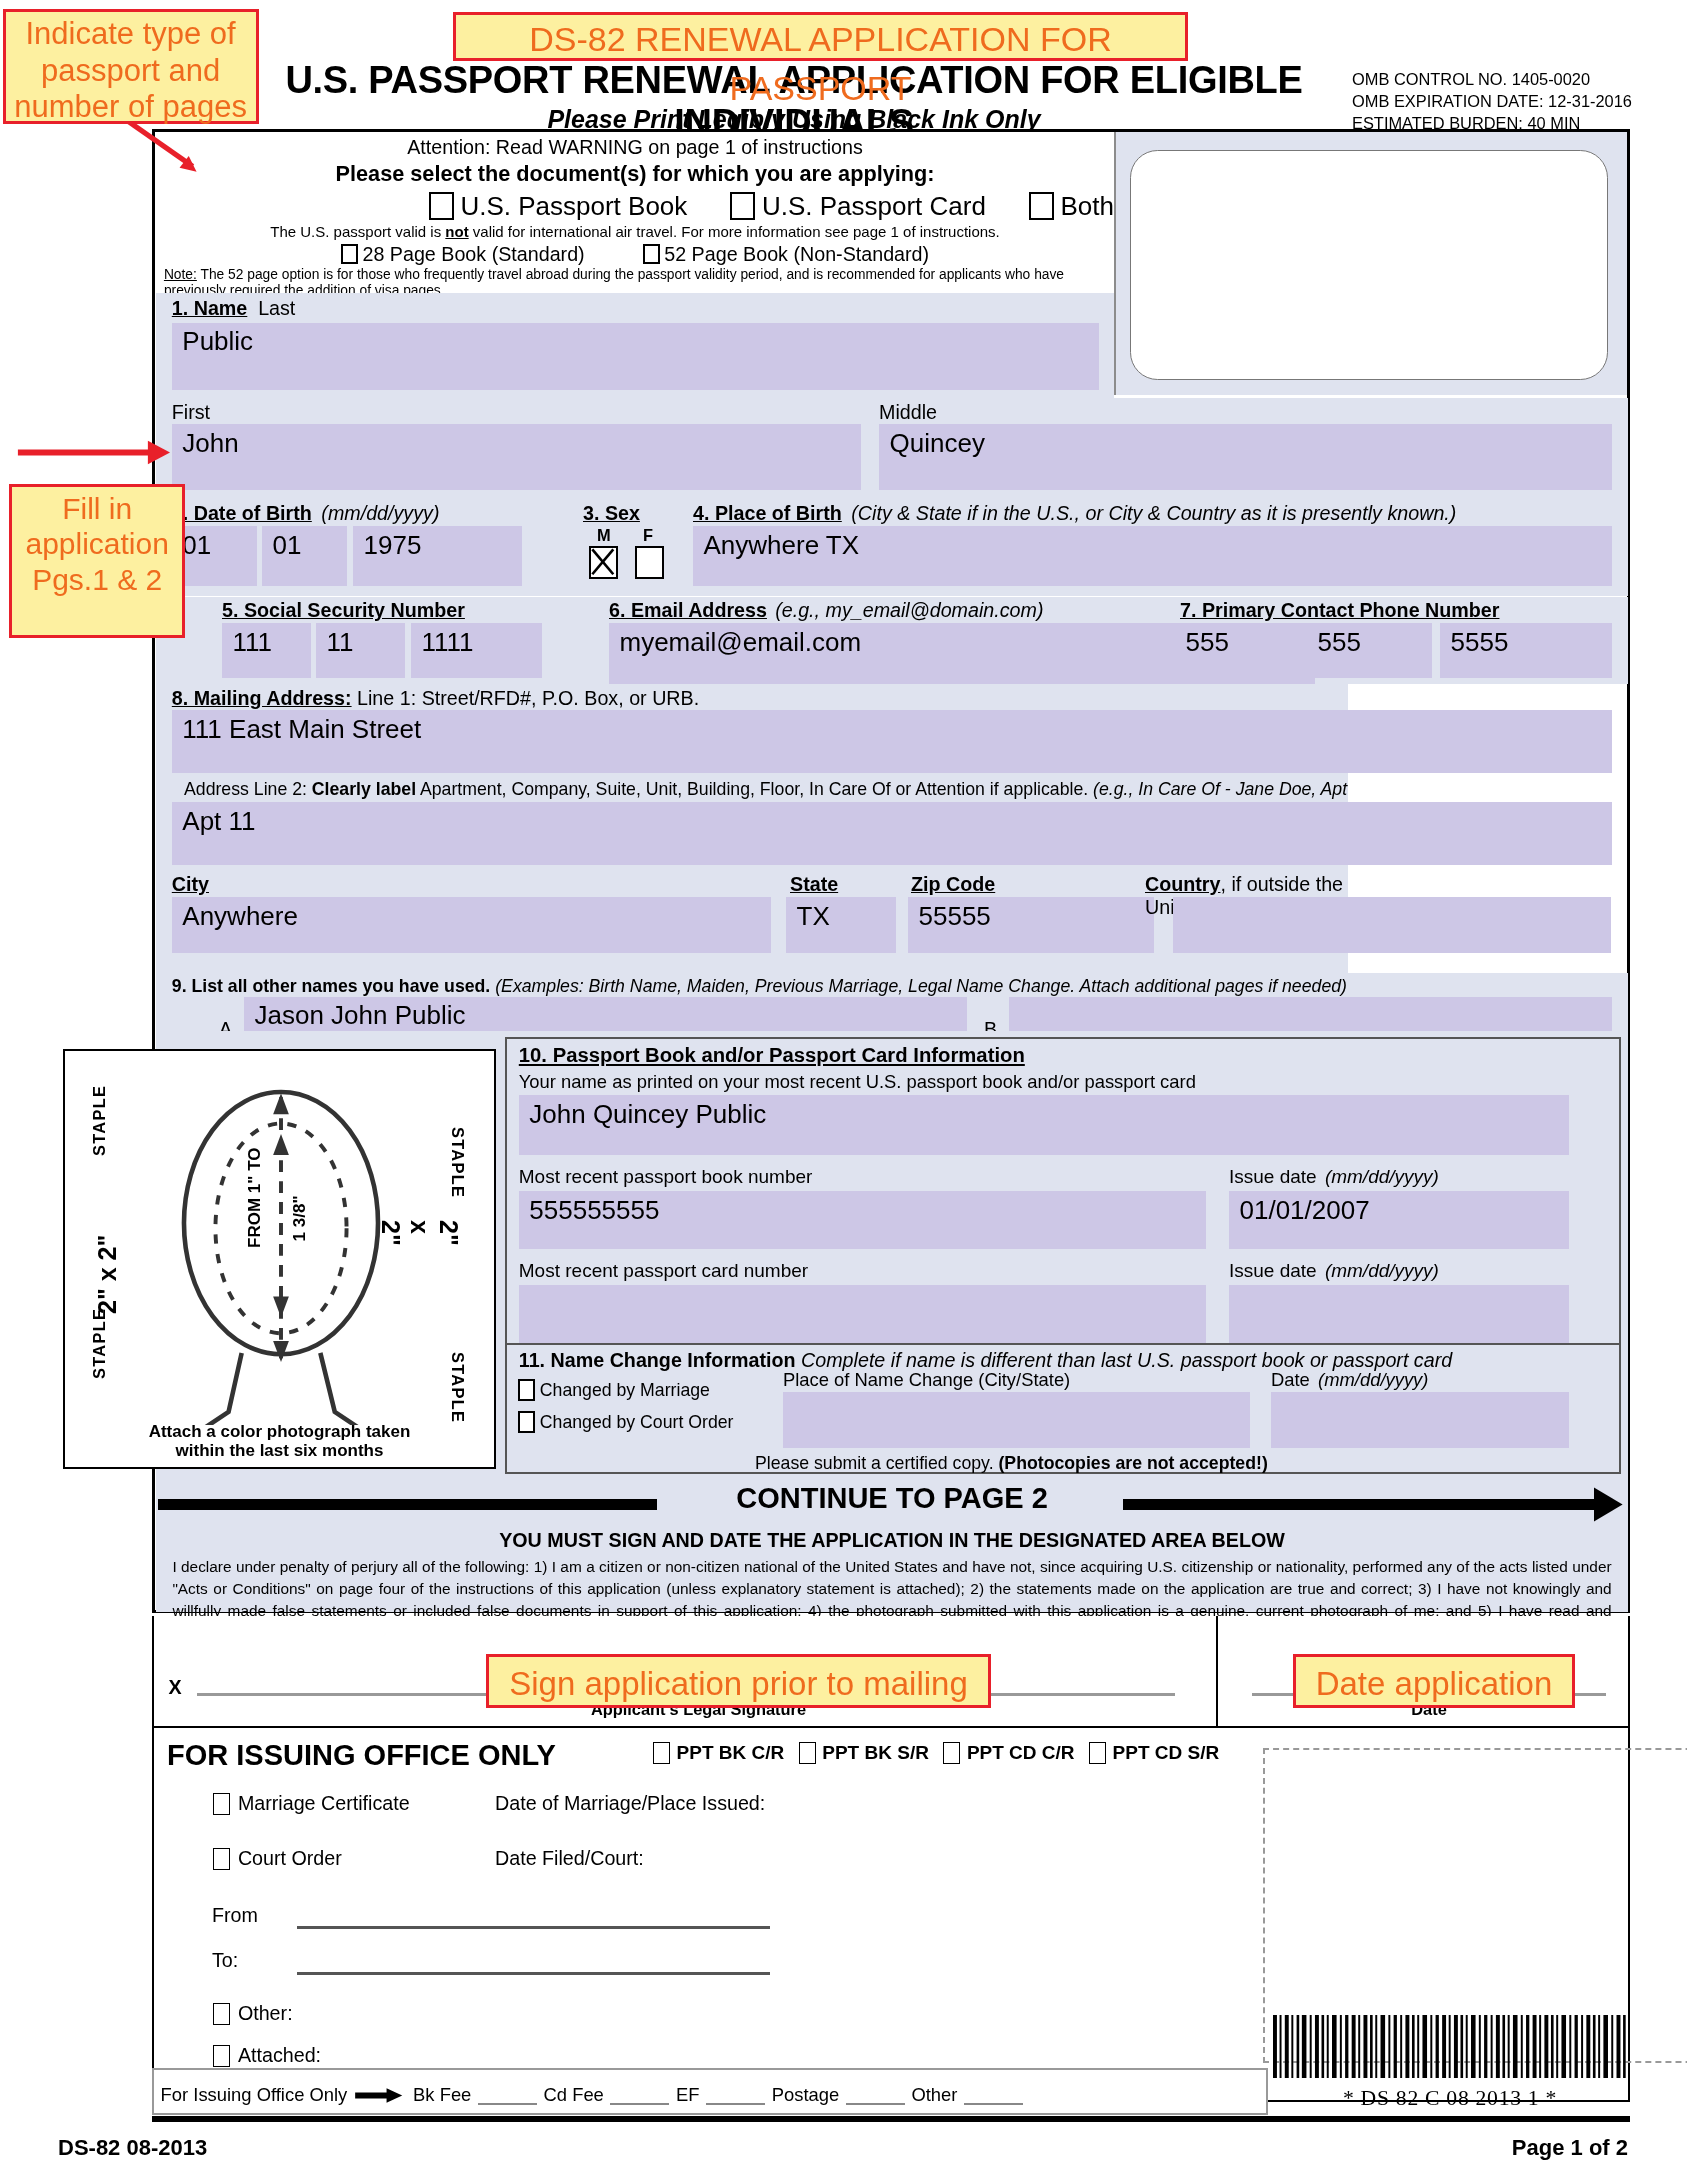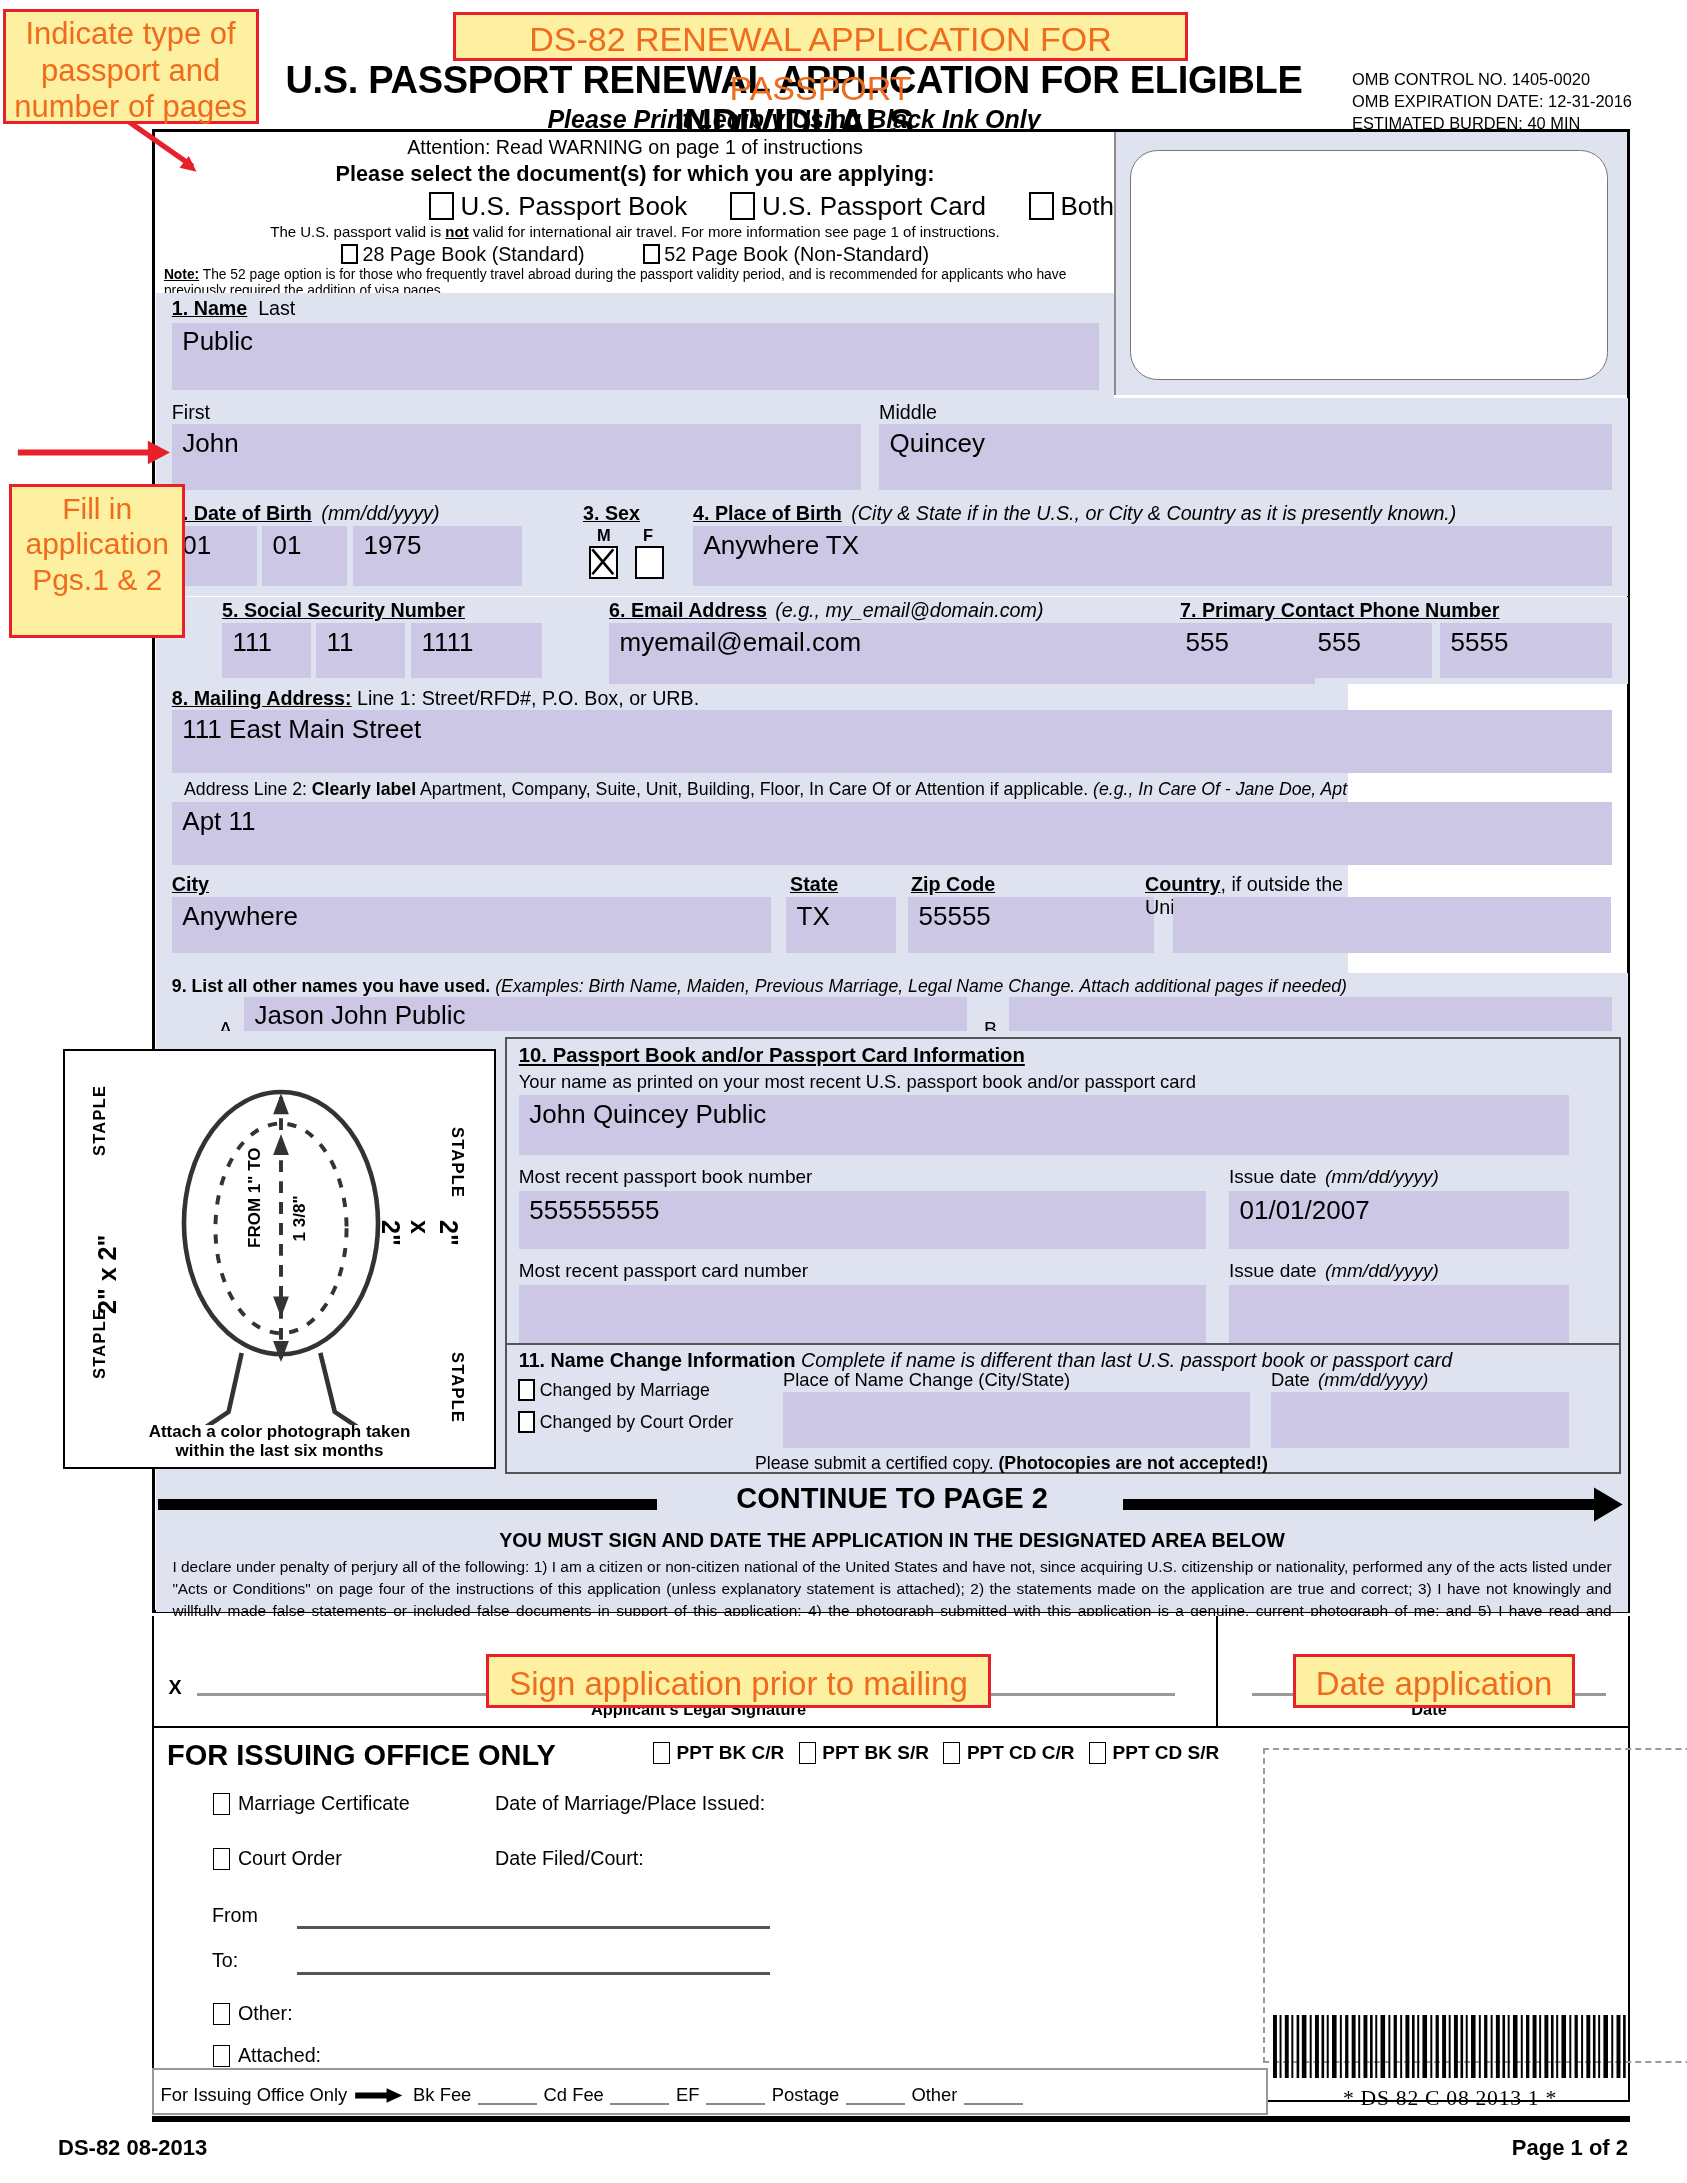--- a/index.html
+++ b/index.html
@@ -161,21 +161,21 @@
     <div class="docs-note">
       <span>The U.S. passport valid is </span><u style="font-weight:bold">not</u><span> valid for international air travel. For more information see page 1 of instructions.</span>
     </div>
     <div class="docs-row2">
       <span class="cb cb-md"></span>
       <span style="margin-right:58px">28 Page Book (Standard)</span>
       <span class="cb cb-md"></span>
       <span>52 Page Book (Non-Standard)</span>
     </div>
     <div class="docs-note2">
-      <u style="font-weight:bold">Note:</u><span> The 52 page option is for those who frequently travel abroad during the passport validity period, and is recommended for applicants who have previously required the addition of visa pages.</span>
+      <u style="font-weight:normal">Note:</u><span> The 52 page option is for those who frequently travel abroad during the passport validity period, and is recommended for applicants who have previously required the addition of visa pages.</span>
     </div>
   </div>
 
   <div class="dots-panel">
     <div class="dots-white"></div>
     <div class="dots-row">
       <span class="cb cb-sm"></span>
       <span style="margin-right:30px">D</span>
       <span class="cb cb-sm"></span>
       <span style="margin-right:30px">O</span>

